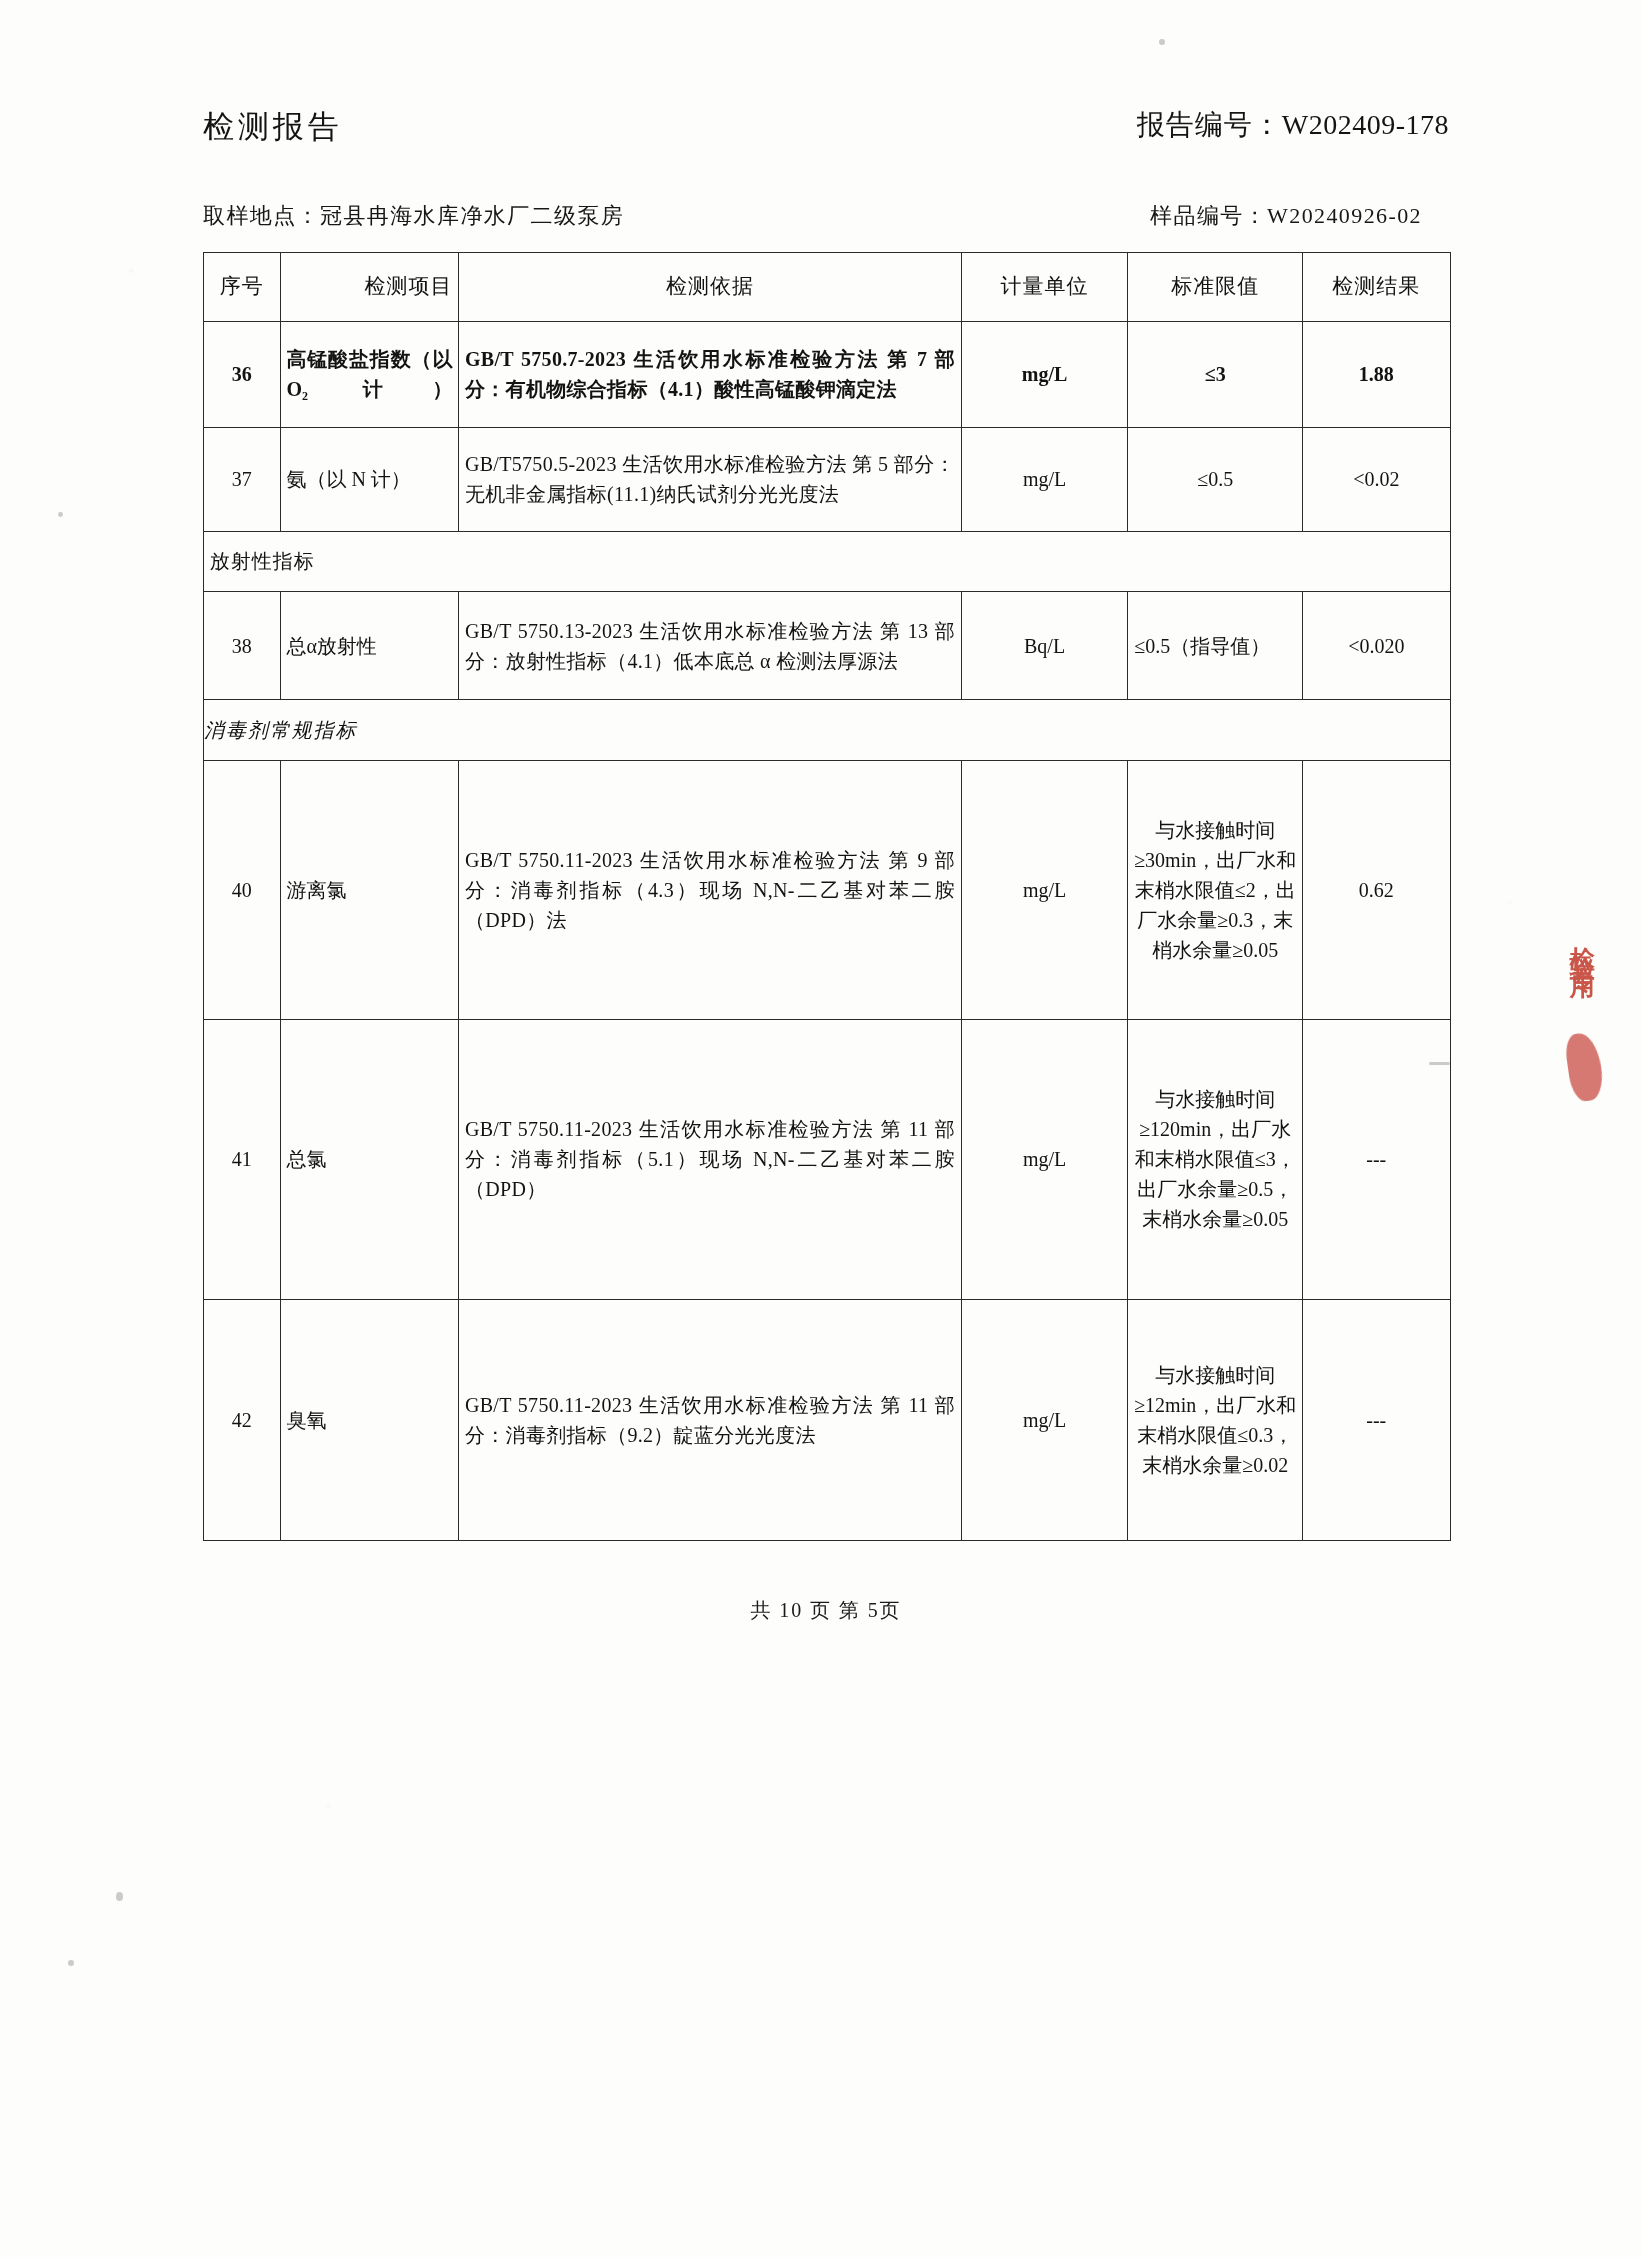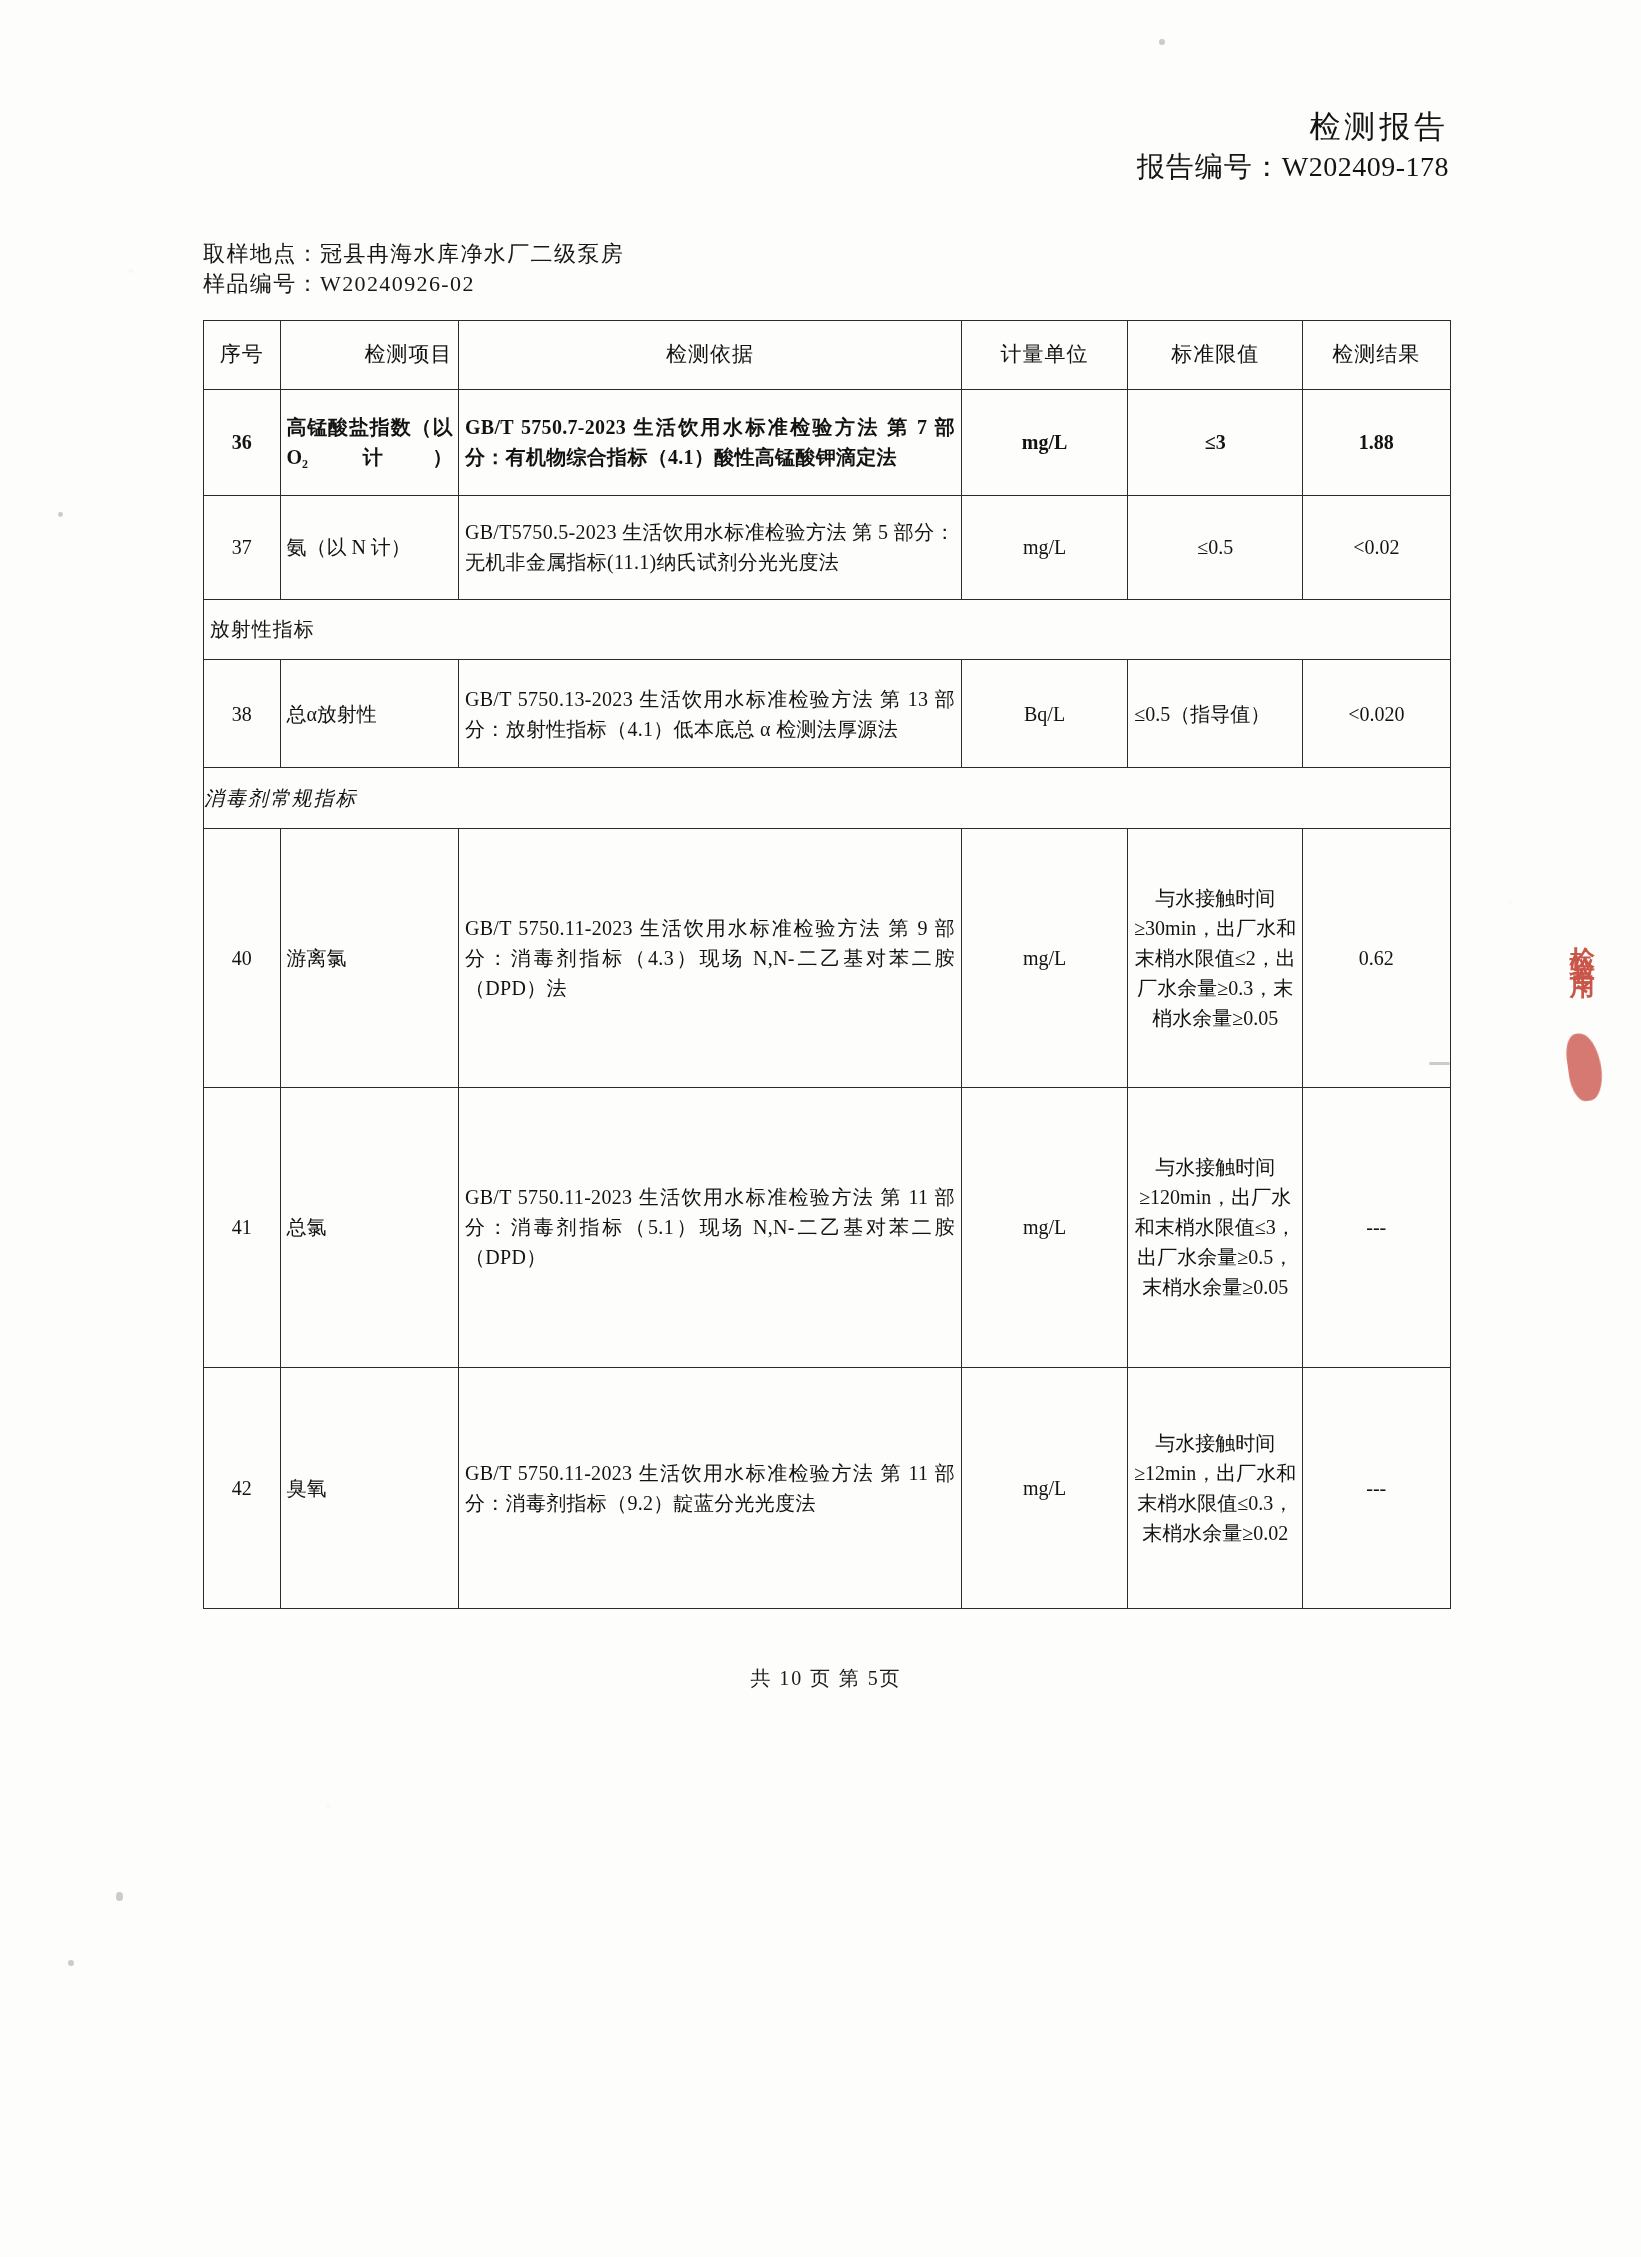--- a/index.html
+++ b/index.html
@@ -30,24 +30,23 @@
   .content {
     position: absolute;
     left: 203px;
     top: 0;
     width: 1246px;
   }
 
   
   .doc-header {
     display: flex;
-    align-items: flex-end;
+    align-items: flex-start;
     justify-content: space-between;
     margin-top: 106px;
-    flex-direction: column;
   }
   .doc-title {
     font-size: 31px;
     letter-spacing: 3.9px;
     color: #141414;
   }
   .report-no {
     font-size: 28px;
     letter-spacing: 1px;
     color: #141414;
@@ -57,21 +56,20 @@
     letter-spacing: 0.5px;
   }
 
   .sub-header {
     display: flex;
     align-items: baseline;
     justify-content: space-between;
     margin-top: 53px;
     font-size: 22px;
     color: #171717;
-    flex-direction: column;
   }
   .sub-header .left { letter-spacing: 1.4px; }
   .sub-header .right { letter-spacing: 1.4px; padding-right: 27px;}
 
   
   table.report {
     margin-top: 21px;
     border-collapse: collapse;
     width: 1234px;
     table-layout: fixed;

